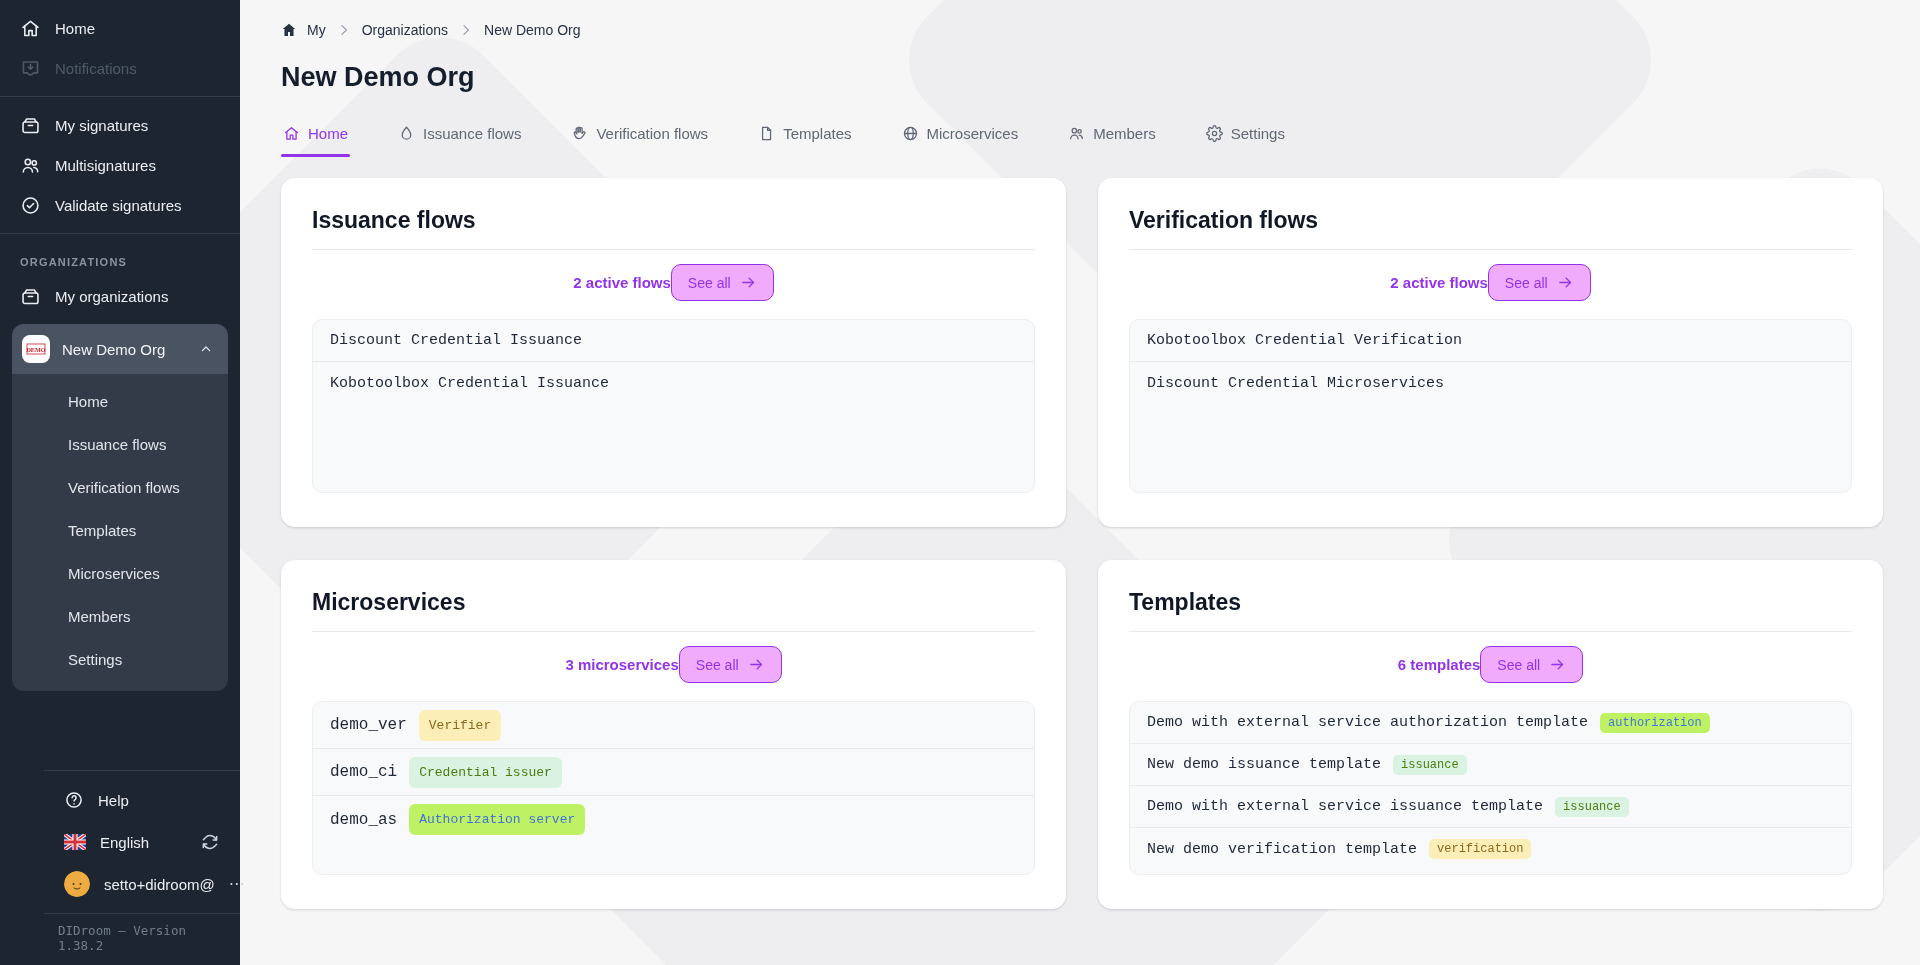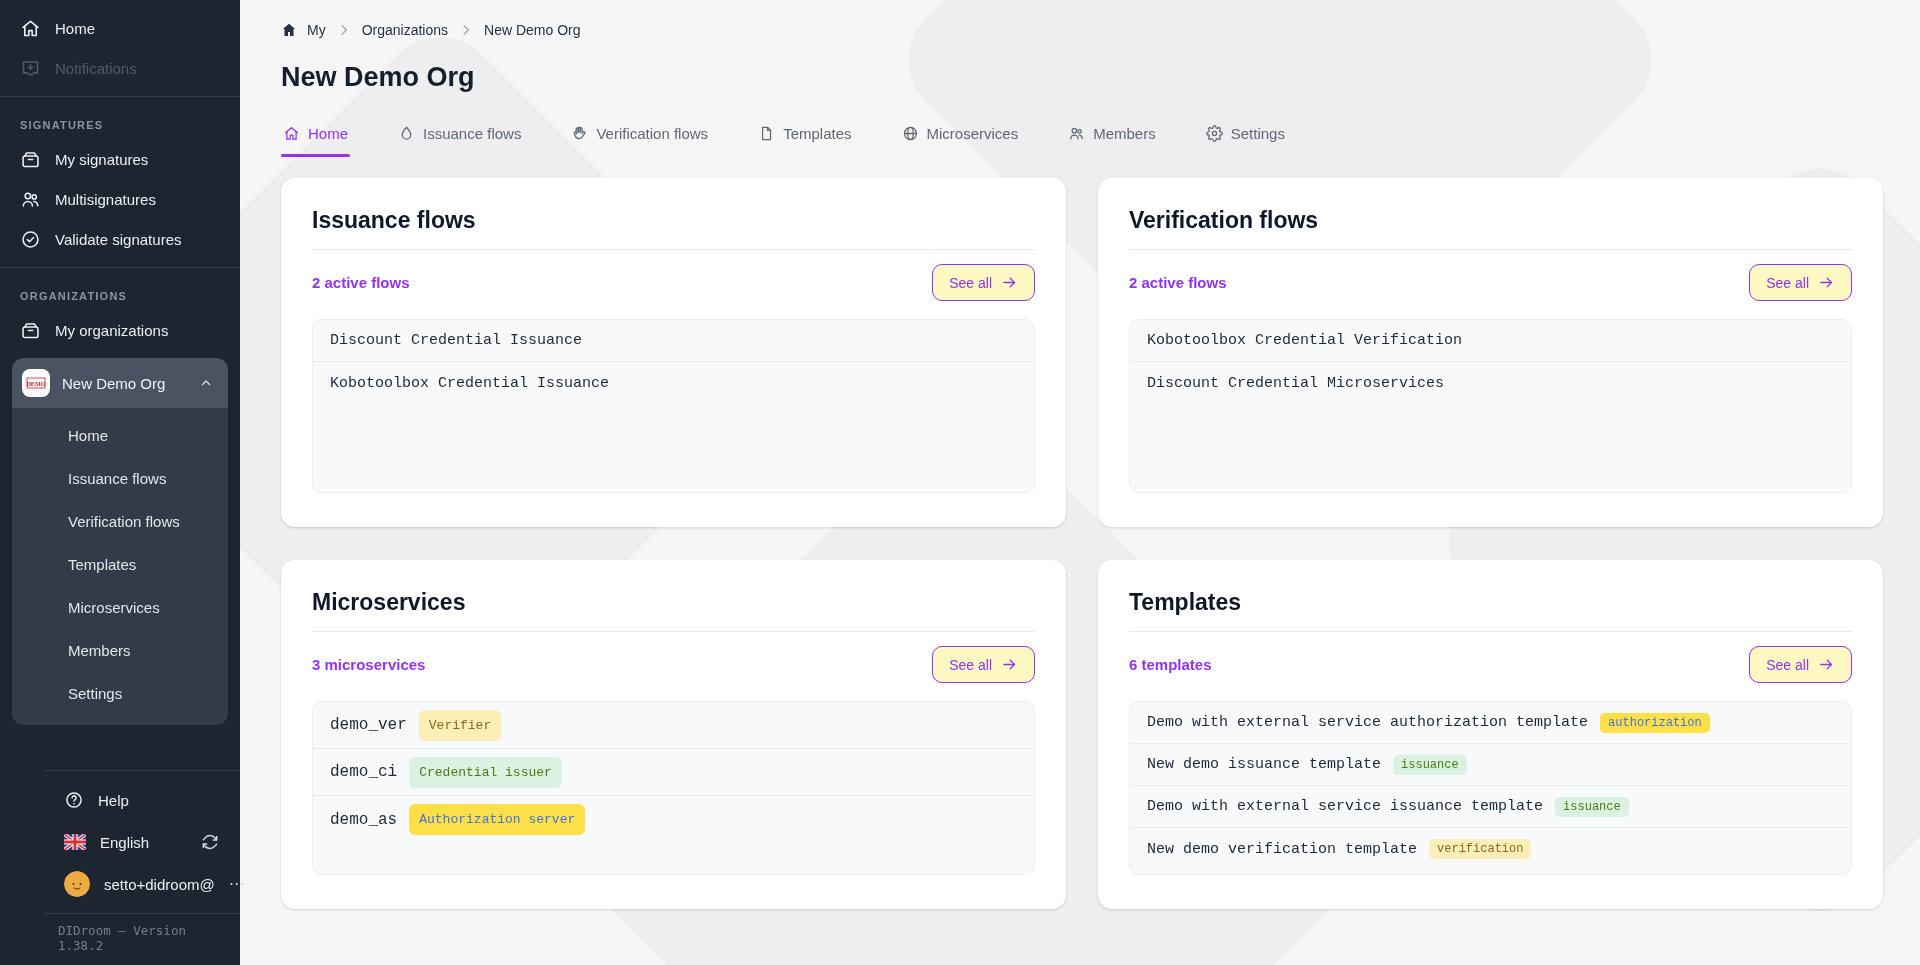--- a/index.html
+++ b/index.html
@@ -49,39 +49,39 @@
   .tab .ic { width:17px; height:17px; }
   .tab.active { color:#9333ea; }
   .tab.active .tab-inner { font-weight:500; }
   .tab-underline { height:3px; border-radius:2px; background:transparent; }
   .tab.active .tab-underline { background:#9333ea; }
 
   .cards { display:grid; grid-template-columns:785px 785px; grid-auto-rows:349px; column-gap:32px; row-gap:33px; margin-top:13px; }
   .card { background:#ffffff; border-radius:14px; box-shadow:0 1px 3px rgba(16,24,40,.10), 0 1px 2px rgba(16,24,40,.06); padding:29px 31px 31px; display:flex; flex-direction:column; }
   .card-title { font-size:23px; font-weight:700; color:#101828; }
   .card-rule { border:none; border-top:1px solid #e9eaee; margin:15px 0 0; }
-  .card-subrow { display:flex; align-items:center; justify-content:space-between; margin-top:14px; }
+  .card-subrow { display:flex; align-items:center; justify-content:center; margin-top:14px; }
   .card-count { color:#9333ea; font-size:15px; font-weight:700; }
-  .see-all { display:flex; align-items:center; gap:9px; border:1.5px solid #9333ea; color:#9333ea; background:#fef9c3; border-radius:10px; height:37px; padding:0 16px; font-size:14px; font-family:inherit; cursor:pointer; }
+  .see-all { display:flex; align-items:center; gap:9px; border:1.5px solid #9333ea; color:#9333ea; background:#f0abfc; border-radius:10px; height:37px; padding:0 16px; font-size:14px; font-family:inherit; cursor:pointer; }
   .see-all .ic { width:17px; height:17px; }
 
   .card-list { margin-top:18px; background:#f8f9fa; border:1px solid #eceef0; border-radius:10px; height:174px; overflow:hidden;font-family:Liberation Mono, monospace; }
   .row { display:flex; align-items:center; gap:12px; padding:0 17px; border-bottom:1px solid #e8eaec; cursor:pointer; }
   .row:last-child { border-bottom:none; }
   .row-2 .row { height:42px; }      
   .row-3 .row { height:47px; }      
   .row-4 .row { height:42px; }      
   .row-label { font-size:15px; color:#1d2939; }
   .ms-name { font-size:16px; color:#1d2939; }
 
   .badge { border-radius:6px; font-size:13px; padding:8px 10px; white-space:nowrap; }
   .badge.sm { font-size:12px; padding:3px 8px; border-radius:5px; }
   .badge[data-badge-type="yellow"] { background:#fbeeb6; color:#8a6a1c; }
   .badge[data-badge-type="green"]  { background:#d9f2e2; color:#4d7c0f; }
-  .badge[data-badge-type="blue"]   { background:#fde047; color:#4472d9; }
+  .badge[data-badge-type="blue"]   { background:#bef264; color:#4472d9; }
 
   .ic { stroke:currentColor; fill:none; stroke-width:1.8; stroke-linecap:round; stroke-linejoin:round; }
   .ic.fill { fill:currentColor; stroke:none; }
 </style>
 </head>
 <body>
 
 <svg width="0" height="0" style="position:absolute">
   <defs>
     <symbol id="i-home" viewBox="0 0 24 24">
@@ -171,21 +171,20 @@
     </div>
     <div class="side-item disabled">
       <svg class="ic">
           <use href="#i-inbox"></use>
         </svg>
       <span>Notifications</span>
     </div>
   </div>
   <div class="side-divider"></div>
 
-  <div class="side-section">SIGNATURES</div>
   <div class="side-item">
     <svg class="ic">
         <use href="#i-archive"></use>
       </svg>
     <span>My signatures</span>
   </div>
   <div class="side-item">
     <svg class="ic">
         <use href="#i-users"></use>
       </svg>

